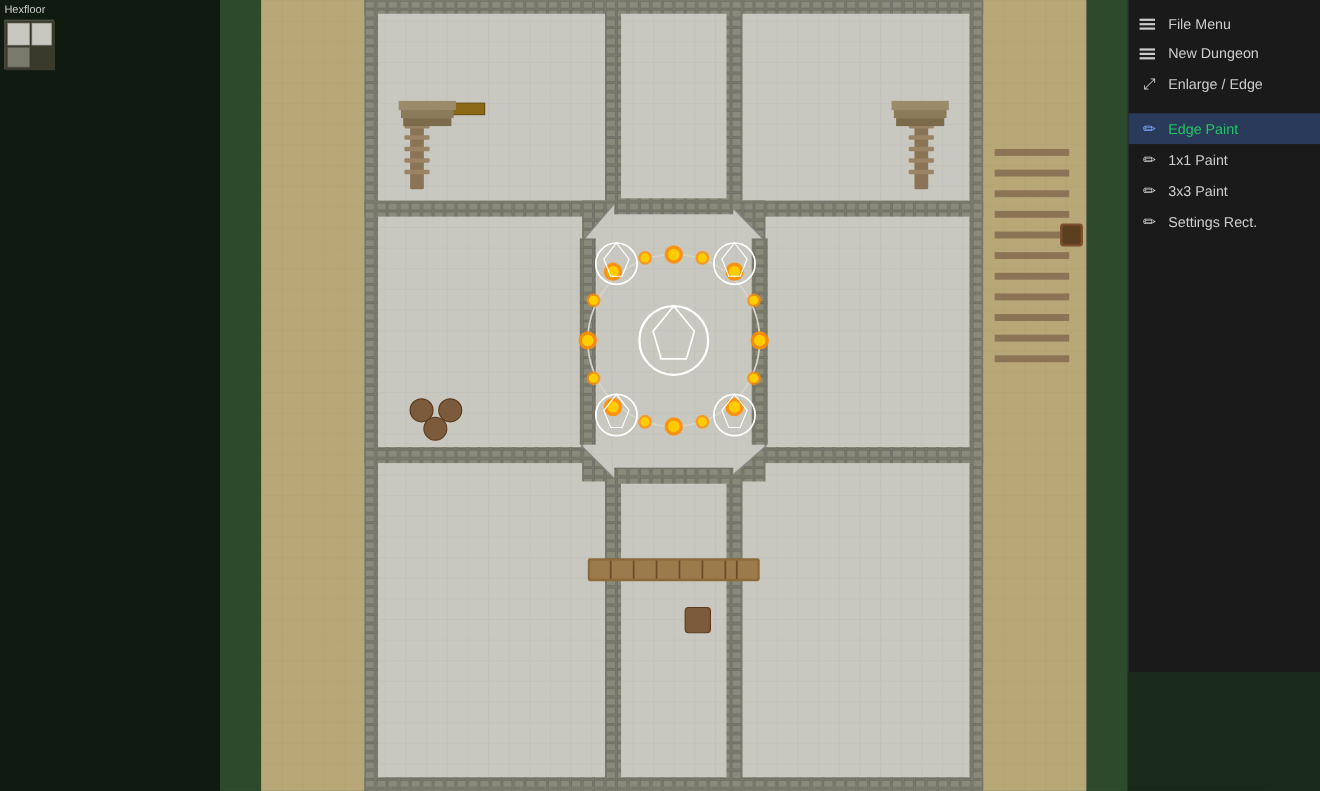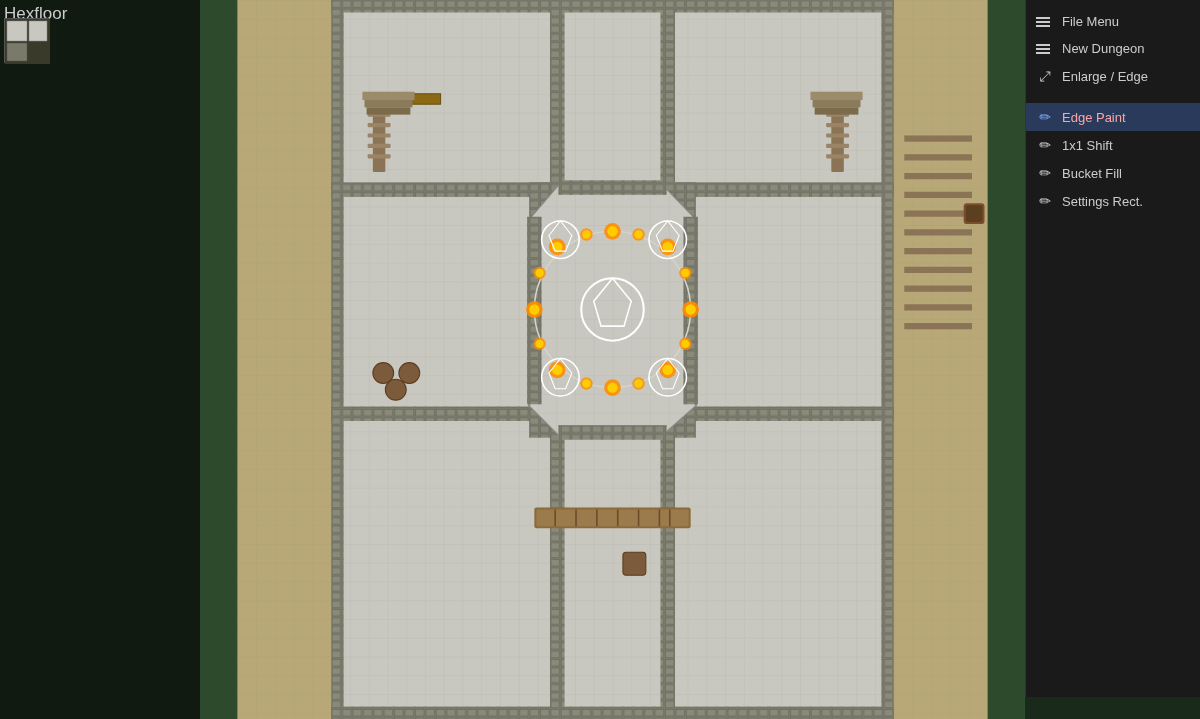--- a/index.html
+++ b/index.html
@@ -19,21 +19,21 @@
       height: 719px;
       background: #111a11;
       position: relative;
     }
 
     #hexfloor-label {
       position: absolute;
       top: 4px;
       left: 4px;
       color: #ccc;
-      font-size: 17px;
+      font-size: 10px;
     }
 
     #hexfloor-thumb {
       position: absolute;
       top: 18px;
       left: 4px;
       width: 45px;
       height: 45px;
       background: #3a3a2a;
       border: 1px solid #555;
@@ -53,42 +53,42 @@
       top: 0;
       left: 0;
       width: 100%;
       height: 100%;
     }
 
     
     #right-panel {
       width: 175px;
       min-width: 175px;
-      height: 697px;
+      height: 611px;
       background: #1a1a1a;
       border-left: 1px solid #333;
       display: flex;
       flex-direction: column;
       padding-top: 8px;
     }
 
     .menu-item {
       display: flex;
       align-items: center;
       padding: 6px 10px;
       color: #ccc;
       font-size: 13px;
       cursor: pointer;
       user-select: none;
       gap: 8px;
     }
 
     .menu-item.active {
       background: #2a3a5a;
-      color: #fca5a5;
+      color: #22c55e;
     }
 
     .menu-divider {
       height: 12px;
     }
 
     .menu-icon {
       font-size: 14px;
       width: 18px;
       text-align: center;
@@ -333,28 +333,28 @@
 
   <div class="menu-divider"></div>
 
   <div class="menu-item active">
     <span class="menu-icon pencil-icon" style="color:#7aa8ff;"></span>
     <span>Edge Paint</span>
   </div>
 
   <div class="menu-item">
     <span class="menu-icon pencil-icon"></span>
-    <span>1x1 Shift</span>
-  </div>
-
-
+    <span>1x1 Paint</span>
+  </div>
 
   <div class="menu-item">
     <span class="menu-icon pencil-icon"></span>
-    <span>Bucket Fill</span>
-  </div>
+    <span>3x3 Paint</span>
+  </div>
+
+
 
   <div class="menu-item">
     <span class="menu-icon pencil-icon"></span>
     <span>Settings Rect.</span>
   </div>
 
 </div>
 
 </body></html>

